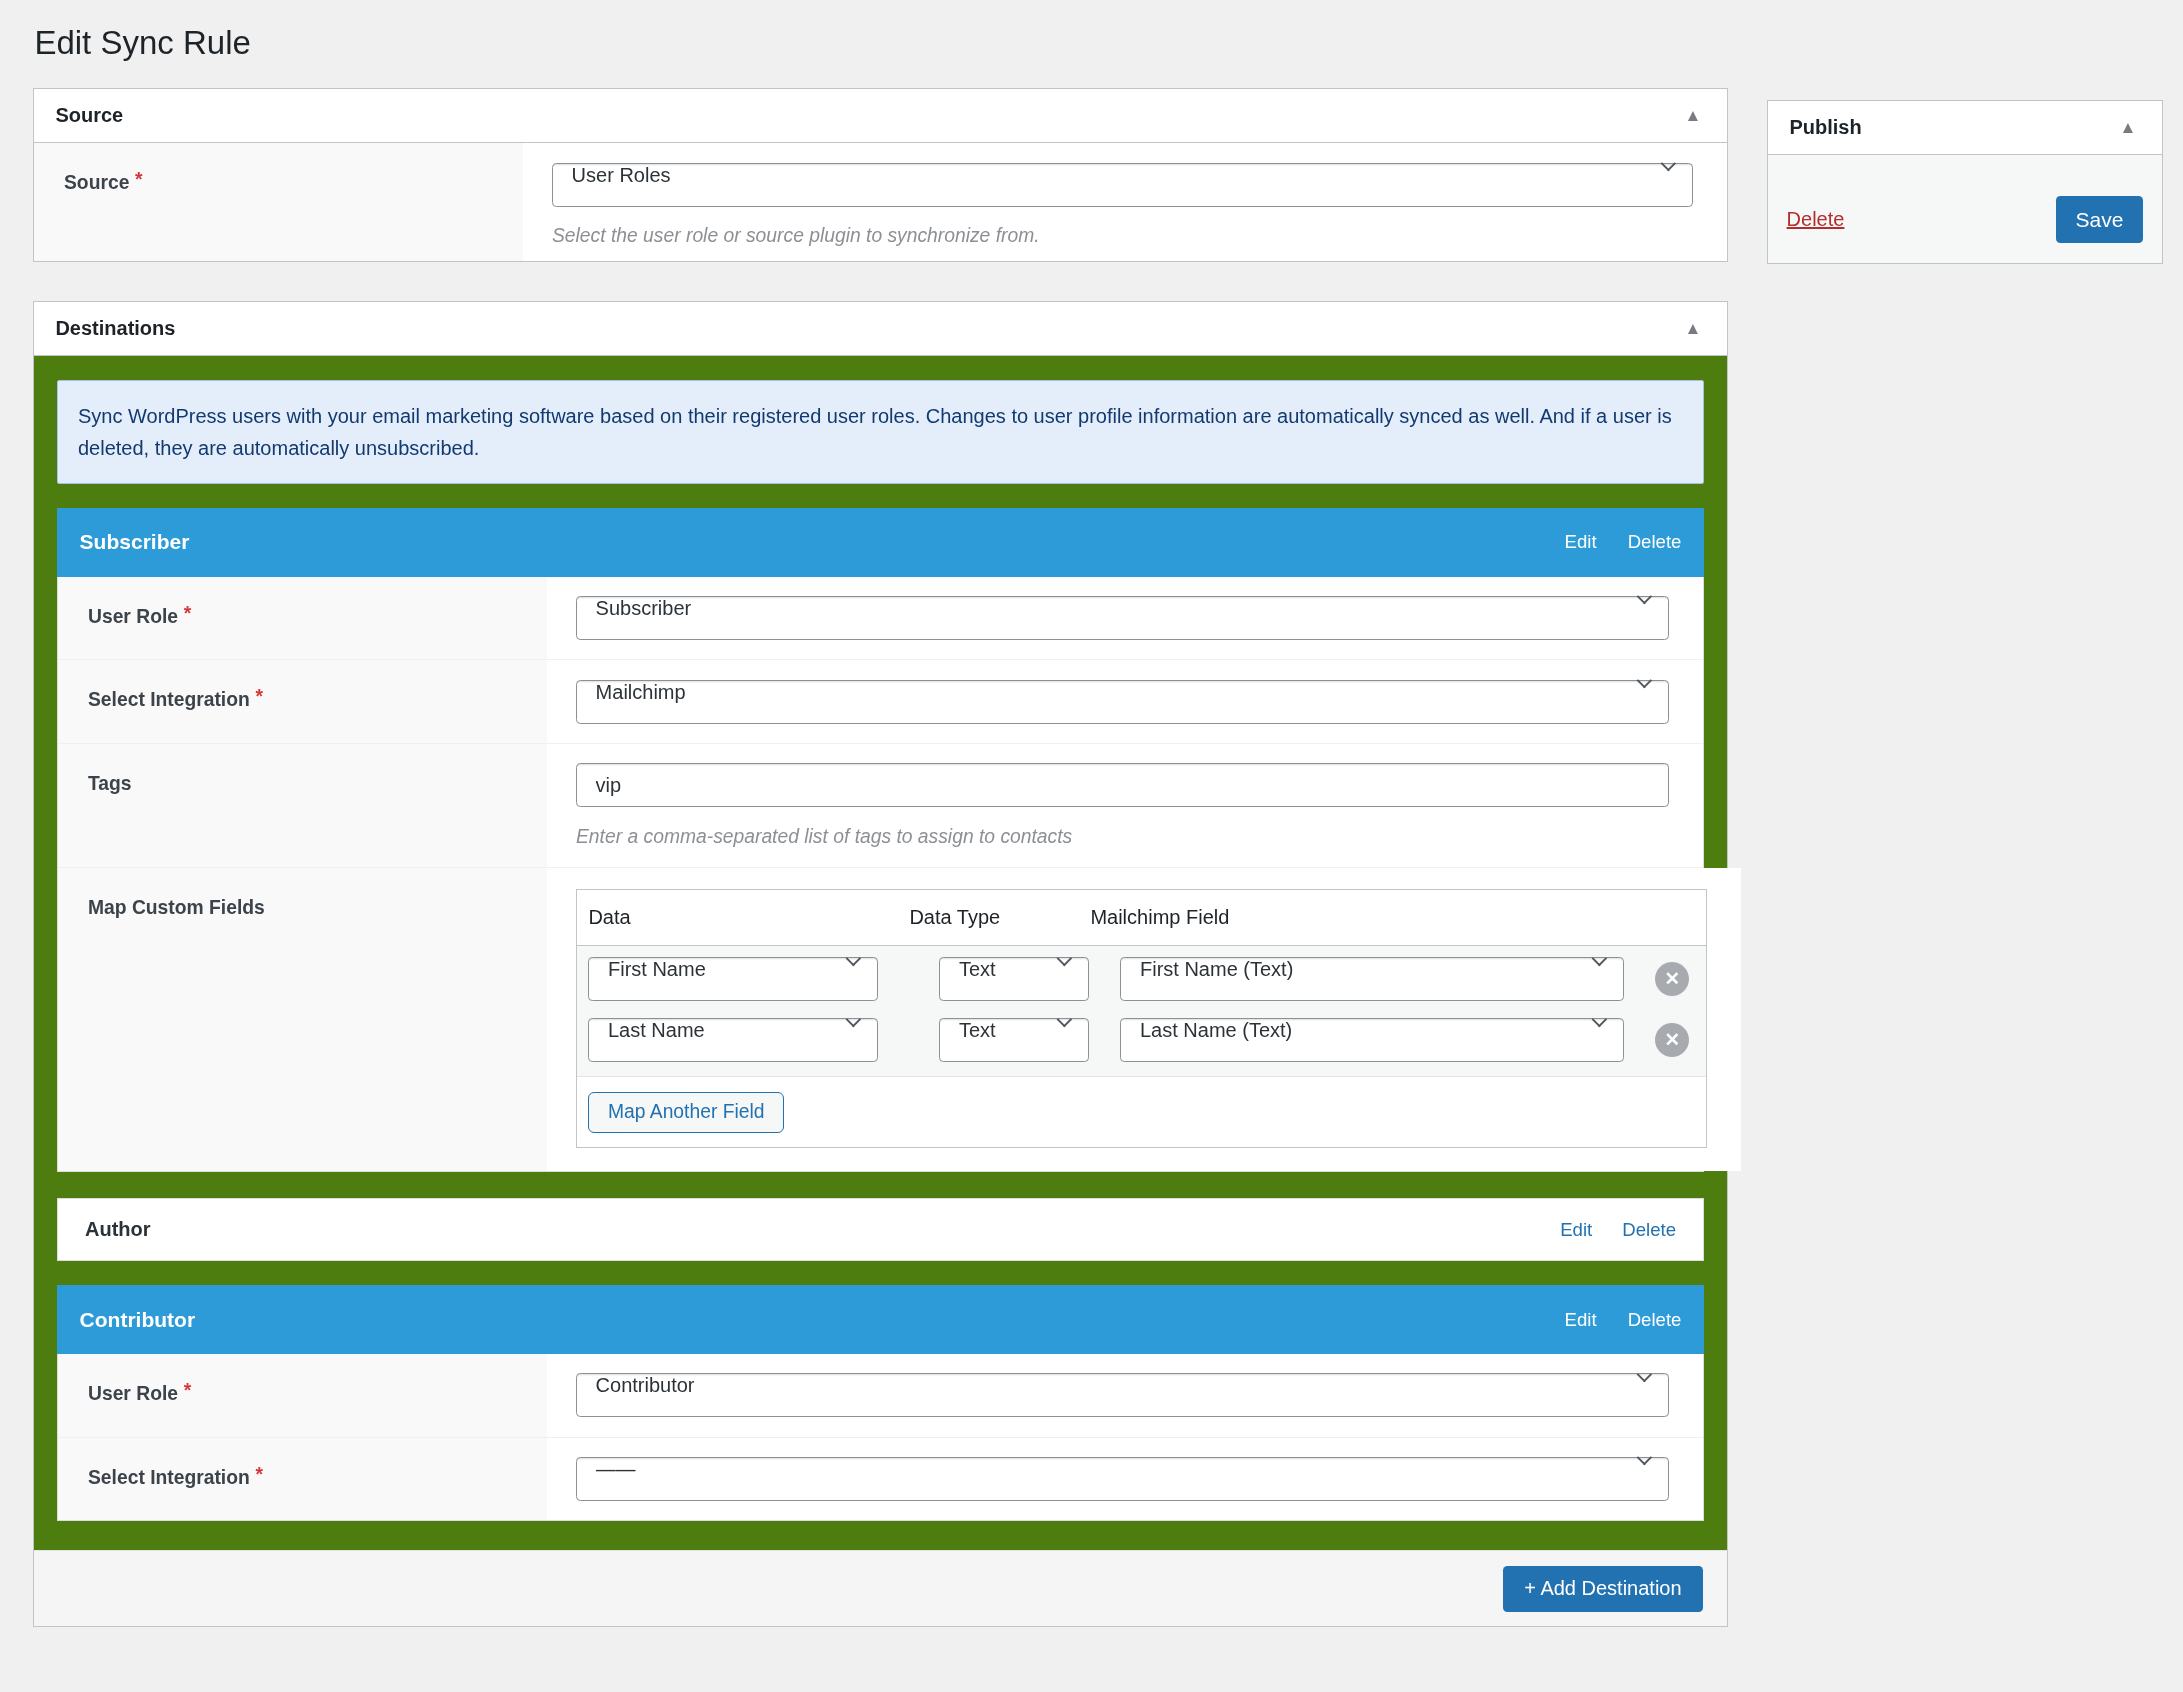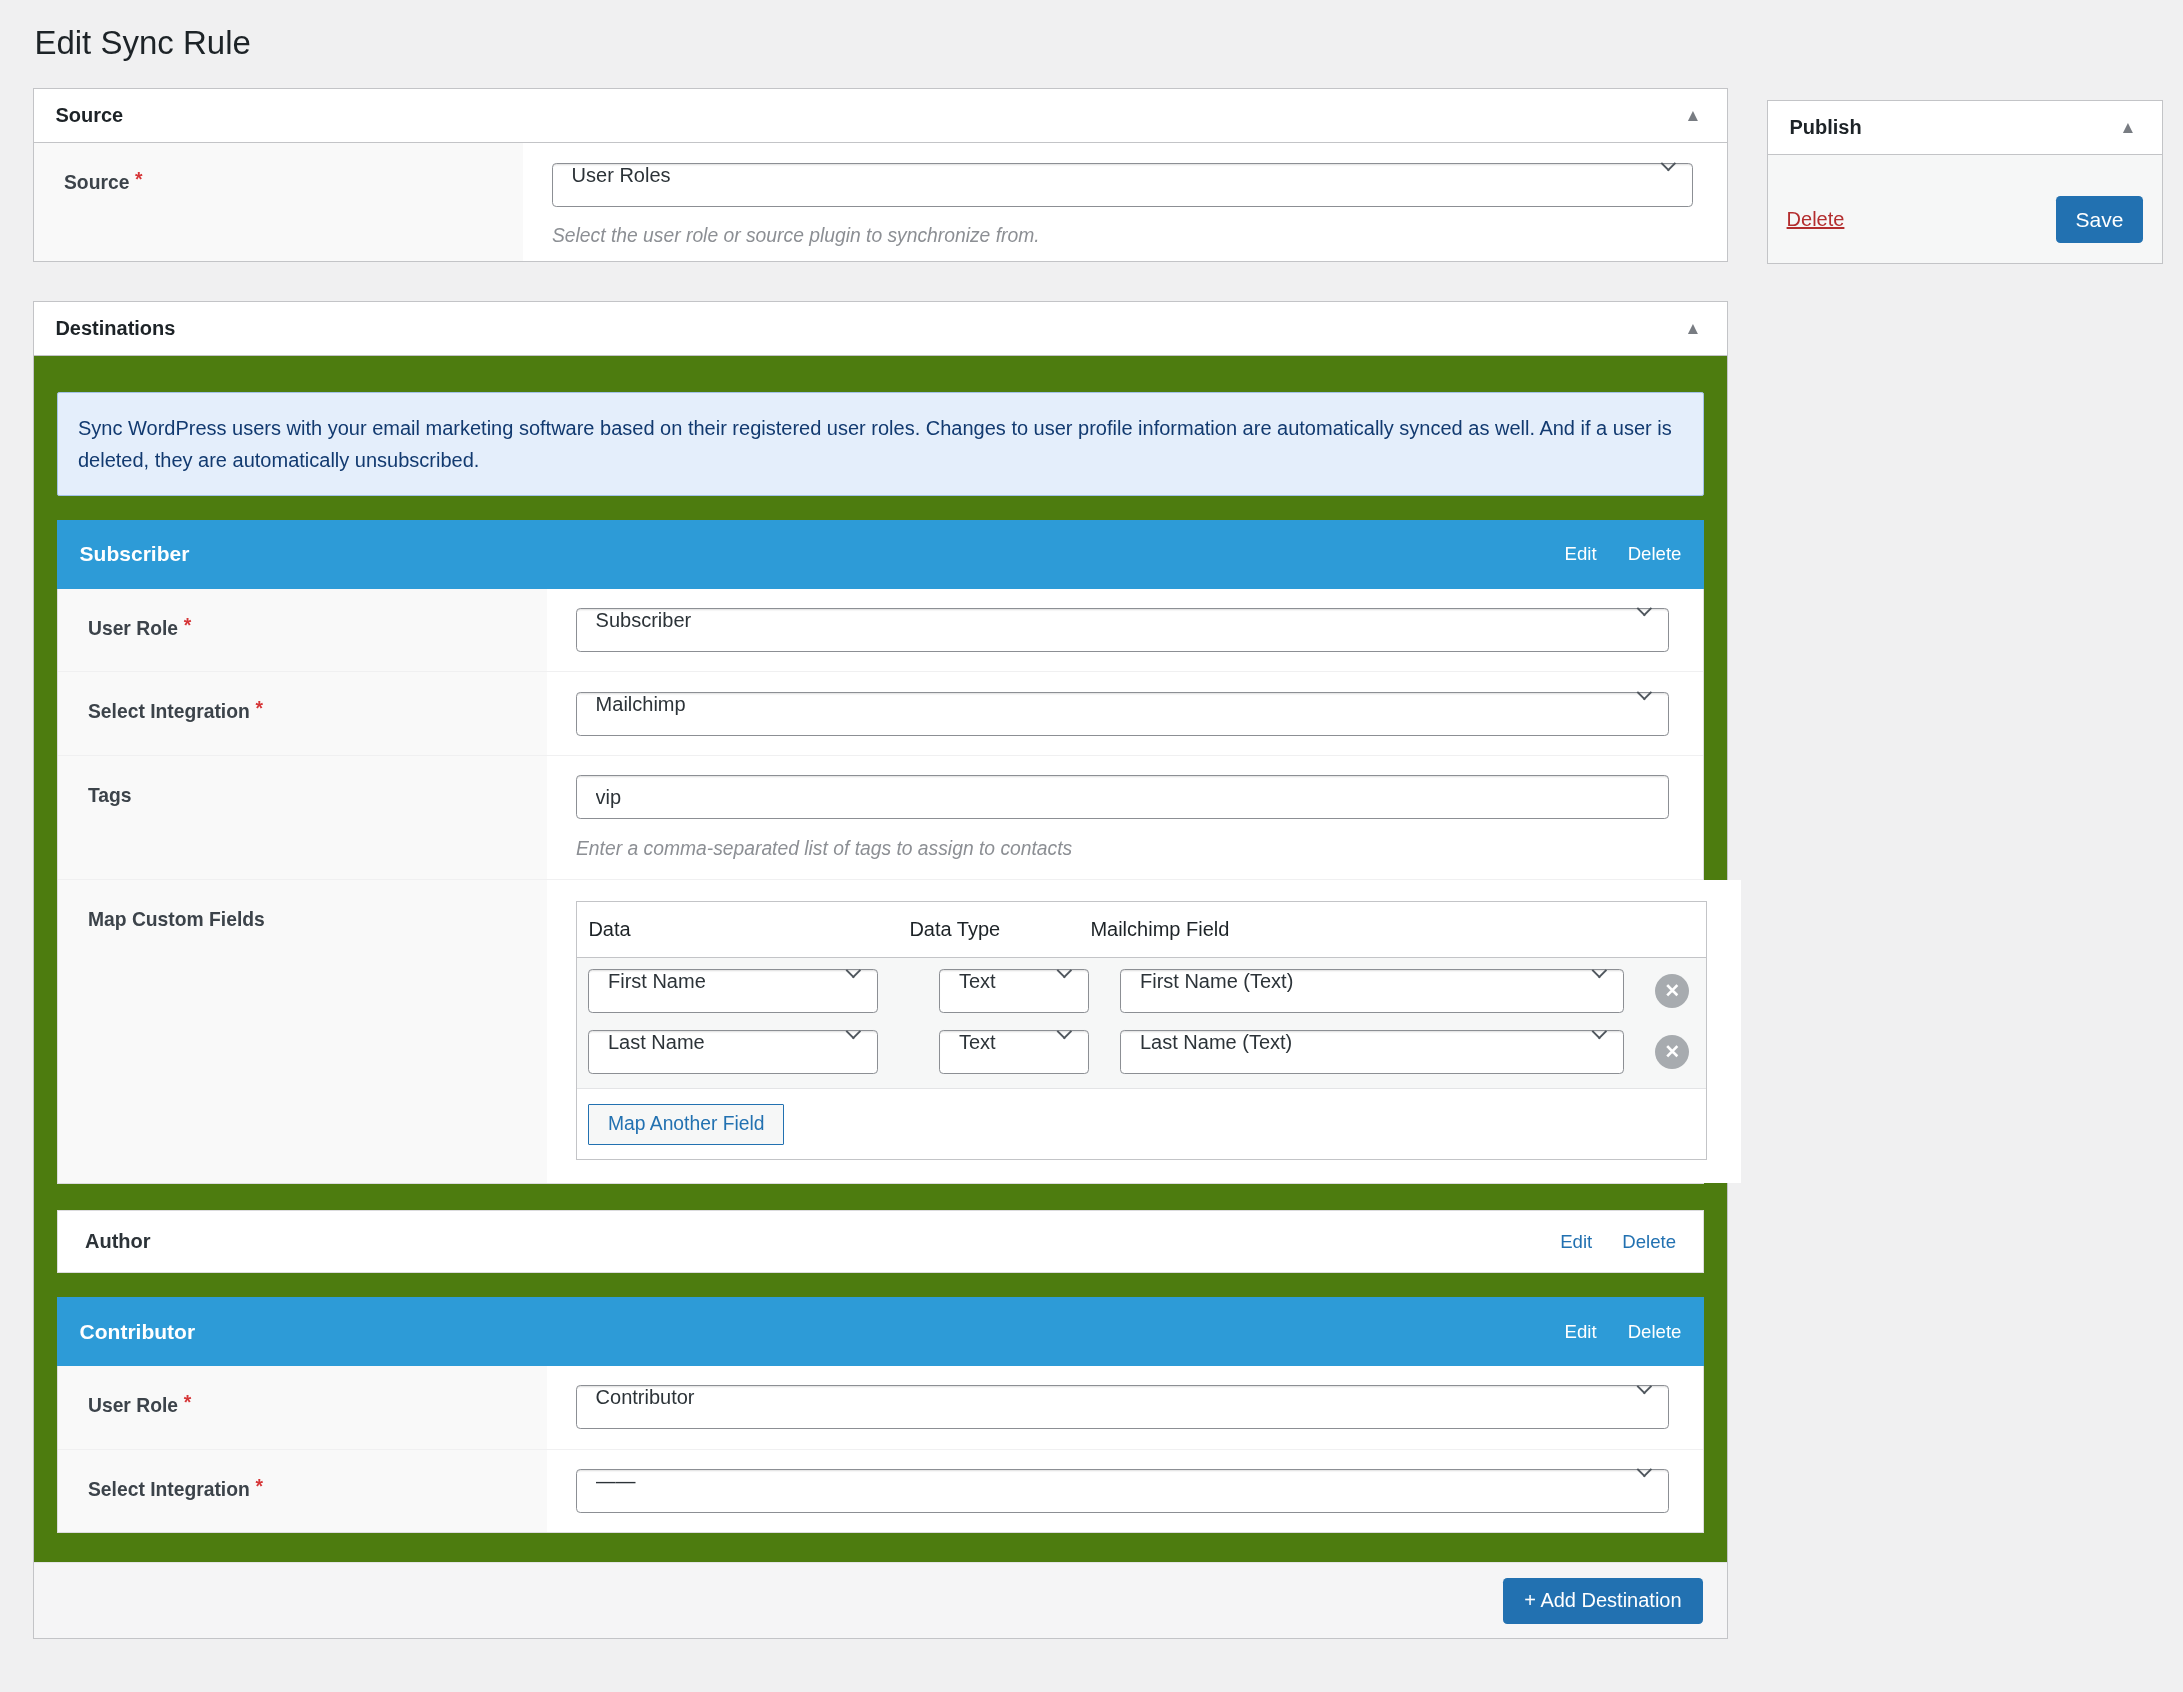--- a/index.html
+++ b/index.html
@@ -70,21 +70,20 @@
   
   .source-panel .fcontent { padding-bottom:14.3px; }
 
   
   .dest-panel { margin-top:39px; }
   .dest-body { padding:24px 23px 0 23px; }
   .info-box {
     background:#e4eefb; border:1.4px solid #a3c2e8; border-radius:2.1px;
     color:#123a70; font-size:20px; line-height:1.6;
     padding:18.6px 20px;
-    margin-top:12px;
   }
   .dest-section { margin-top:24px; border:1.4px solid #dcdcde; border-top:none; }
   .dest-bar {
     height:69px; background:#2d9bd7; color:#fff;
     display:flex; align-items:center; justify-content:space-between;
     padding:0 23px; margin:0px -1.4px 0 -1.4px;
   }
   .dest-bar .dest-name { font-size:21px; font-weight:700; }
   .bar-links { display:flex; gap:31px; }
   .bar-links a { color:#fff; font-size:18.6px; text-decoration:none; cursor:pointer; }
@@ -114,21 +113,21 @@
   .w-type { width:150px; flex:none;margin-left:30px; }
   .w-field { width:504px; flex:none; }
   .remove-btn {
     margin-left:auto; width:34px; height:34px; border-radius:50%;
     background:#a7abaf; border:none; color:#fff; font-size:18.6px; font-weight:700;
     display:flex; align-items:center; justify-content:center; cursor:pointer; line-height:1;
   }
   .mt-footer { background:#fff; padding:14.3px 11.4px; border-top:1.4px solid #e3e4e6; }
   .btn-secondary {
     height:41px; padding:0 18.6px; background:#f6f7f7;
-    border:1.4px solid #2271b1; border-radius:1px; color:#2271b1;
+    border:1.4px solid #2271b1; border-radius:6px; color:#2271b1;
     font-size:19.3px; font-family:"Liberation Sans", sans-serif; cursor:pointer;
   }
 
   
   .dest-footer {
     margin-top:29px; background:#f5f5f6; border-top:1.4px solid #e3e4e6;
     padding:14.3px 24px; display:flex; justify-content:flex-end;
   }
   .btn-primary {
     height:46px; padding:0 21.4px; background:#2271b1; border:none; border-radius:4.3px;

